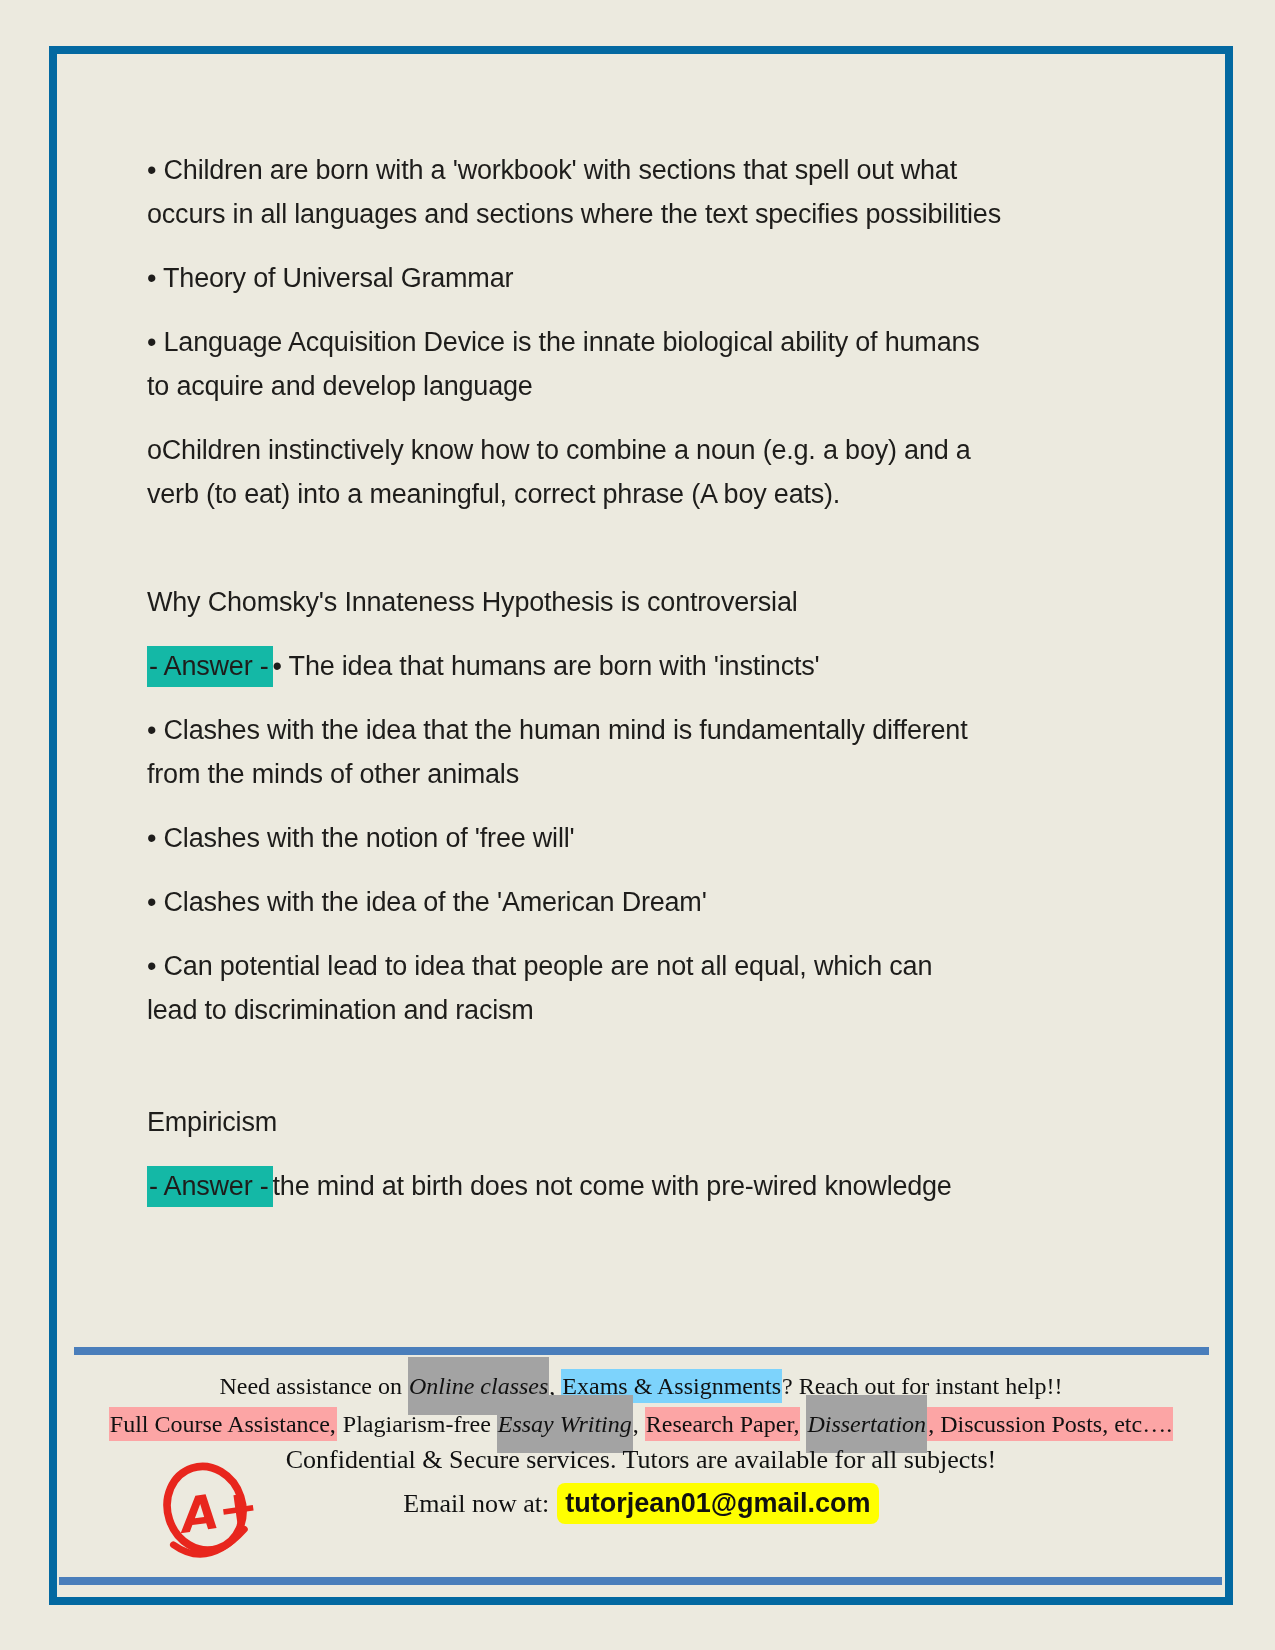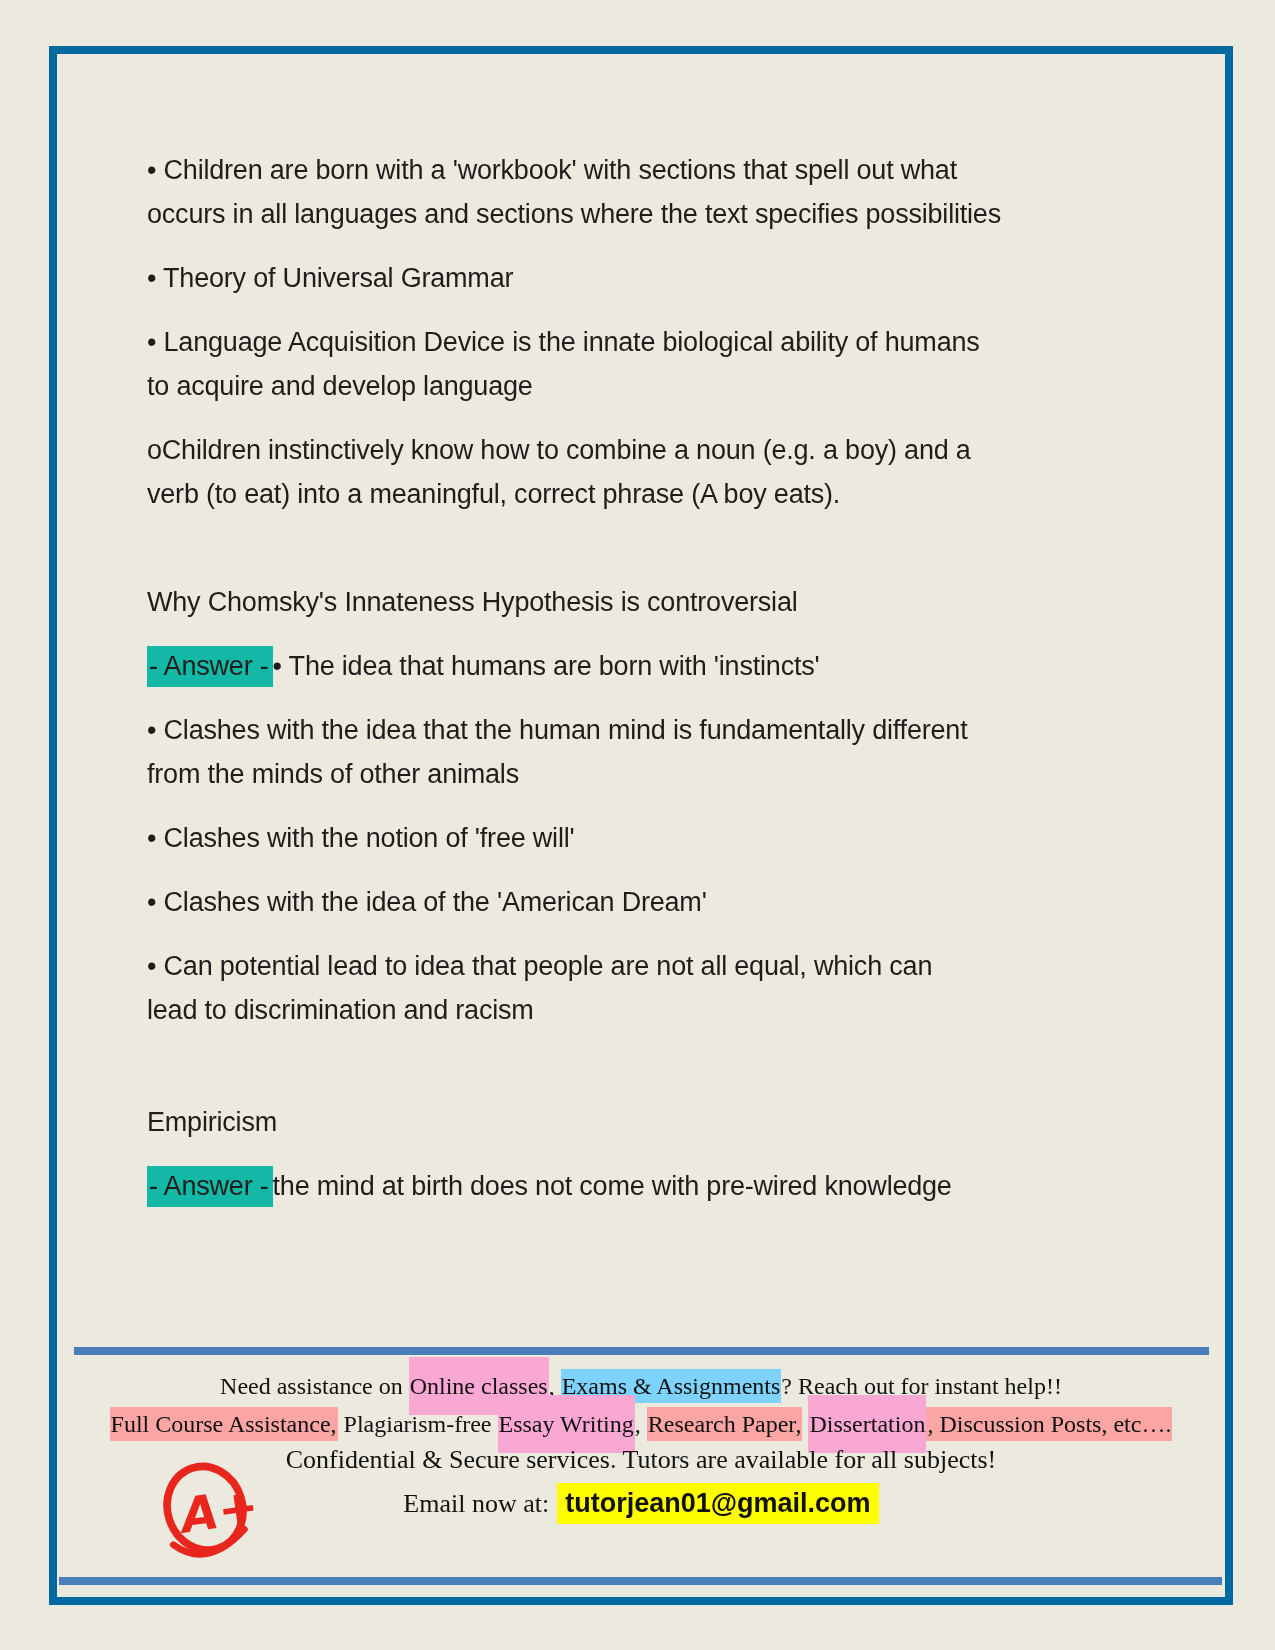--- a/index.html
+++ b/index.html
@@ -47,31 +47,32 @@
     top: 1310px; left: 0; right: 0;
     text-align: center;
     font-family: "Liberation Serif", serif;
     color: #111;
     letter-spacing: 0;
   }
   .ad-line1 { margin-top: 6px; font-size: 24px; line-height: 32px; white-space: nowrap; }
   .ad-line2 { margin-top: 4px; font-size: 24px; line-height: 36px; white-space: nowrap; }
   .hl-none   { background: transparent; }
   .hl-yellow { background: #fca5a5; padding: 4px 1px; }
-  .hl-cyan   { background: #f9a8d4; padding: 16px 1px; }
+  .hl-cyan   { background: #a3a3a3; padding: 16px 1px; font-style: italic; }
   .hl-green  { background: #7dd3fc; padding: 4px 1px; }
   .services-line { font-size: 26px; line-height: 36px; }
   .email-line { margin-top: 5px; font-size: 26px; line-height: 40px; }
   .email-value {
     font-family: "Liberation Sans", sans-serif;
     font-weight: bold;
     font-size: 27px;
     background: #FFFF00;
     padding: 5px 8px 6px 8px;
     margin-left: 8px;
+    border-radius: 8px;
   }
   .logo {
     position: absolute;
     top: 1408px; left: 101px;
     width: 96px; height: 104px;
   }
 </style>
 </head>
 <body>
 

